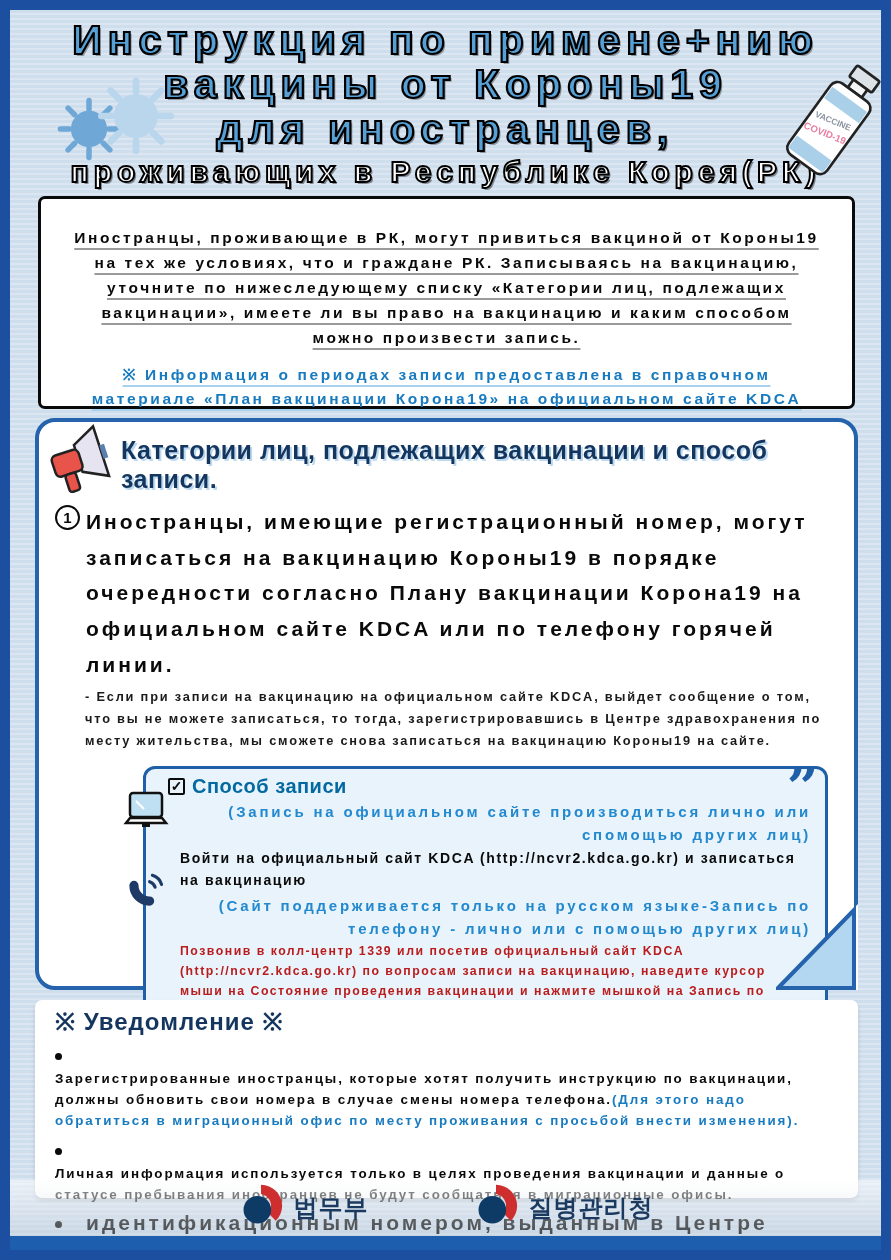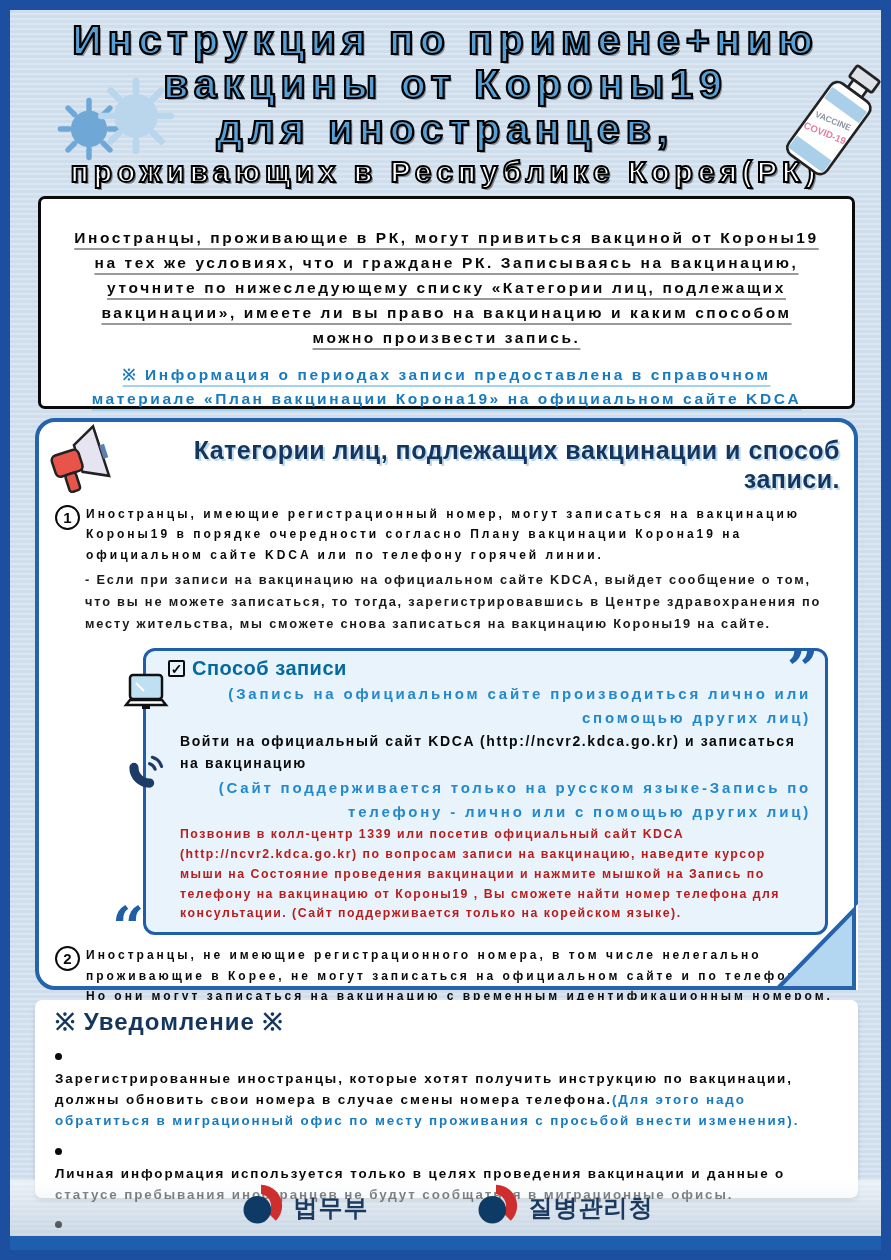--- a/index.html
+++ b/index.html
@@ -44,32 +44,32 @@
   .intro-note{
     margin-top:12px; font-size:15.5px; font-weight:bold; color:#187bc0; letter-spacing:2.6px; line-height:1.6;
     text-decoration:underline; text-decoration-color:#a5d2ee; text-decoration-thickness:2px; text-underline-offset:5px;
   }
   
   .cat-box{
     position:absolute; left:25px; right:23px; top:408px; height:572px;
     background:#fff; border:4px solid #2563ad; border-radius:20px;
     padding:14px 14px 10px 16px;
   }
-  .cat-header{ display:flex; align-items:center; gap:10px; margin-left:66px;text-align:right; }
+  .cat-header{ display:flex; align-items:center; gap:10px; margin-left:66px; }
   .megaphone{ position:absolute; left:-8px; top:2px; }
   .cat-title{
     font-size:25px; font-weight:bold; color:#14365e; letter-spacing:.5px;
     text-shadow:2px 2px 0 #bcd9ef;
   }
   .item{ display:flex; gap:6px; margin-top:10px; }
   .num{
     flex:0 0 auto; width:25px; height:25px; border:2.4px solid #0a0a0a; border-radius:50%;
     font-size:15px; font-weight:bold; color:#0a0a0a; display:flex; align-items:center; justify-content:center; margin-top:1px;
   }
-  .item p{ font-size:12px; font-weight:bold; color:#0a0a0a; letter-spacing:3px; line-height:1.7; text-align:left; }
+  .item p{ font-size:21px; font-weight:bold; color:#0a0a0a; letter-spacing:3px; line-height:1.7; text-align:left; }
   .subnote{
     margin:4px 0 0 30px; font-size:12.8px; font-weight:bold; color:#1a1a1a; letter-spacing:1.8px; line-height:1.7;
   }
   
   .method-box{
     position:relative; margin:14px 12px 6px 88px;
     background:#e9f3fb; border:3px solid #1f5fa8; border-radius:12px;
     padding:6px 14px 8px 22px;
   }
   .quote{ position:absolute; font-family:"DejaVu Serif", serif; font-weight:bold; color:#1f5fa8; font-size:56px; line-height:.6; }

